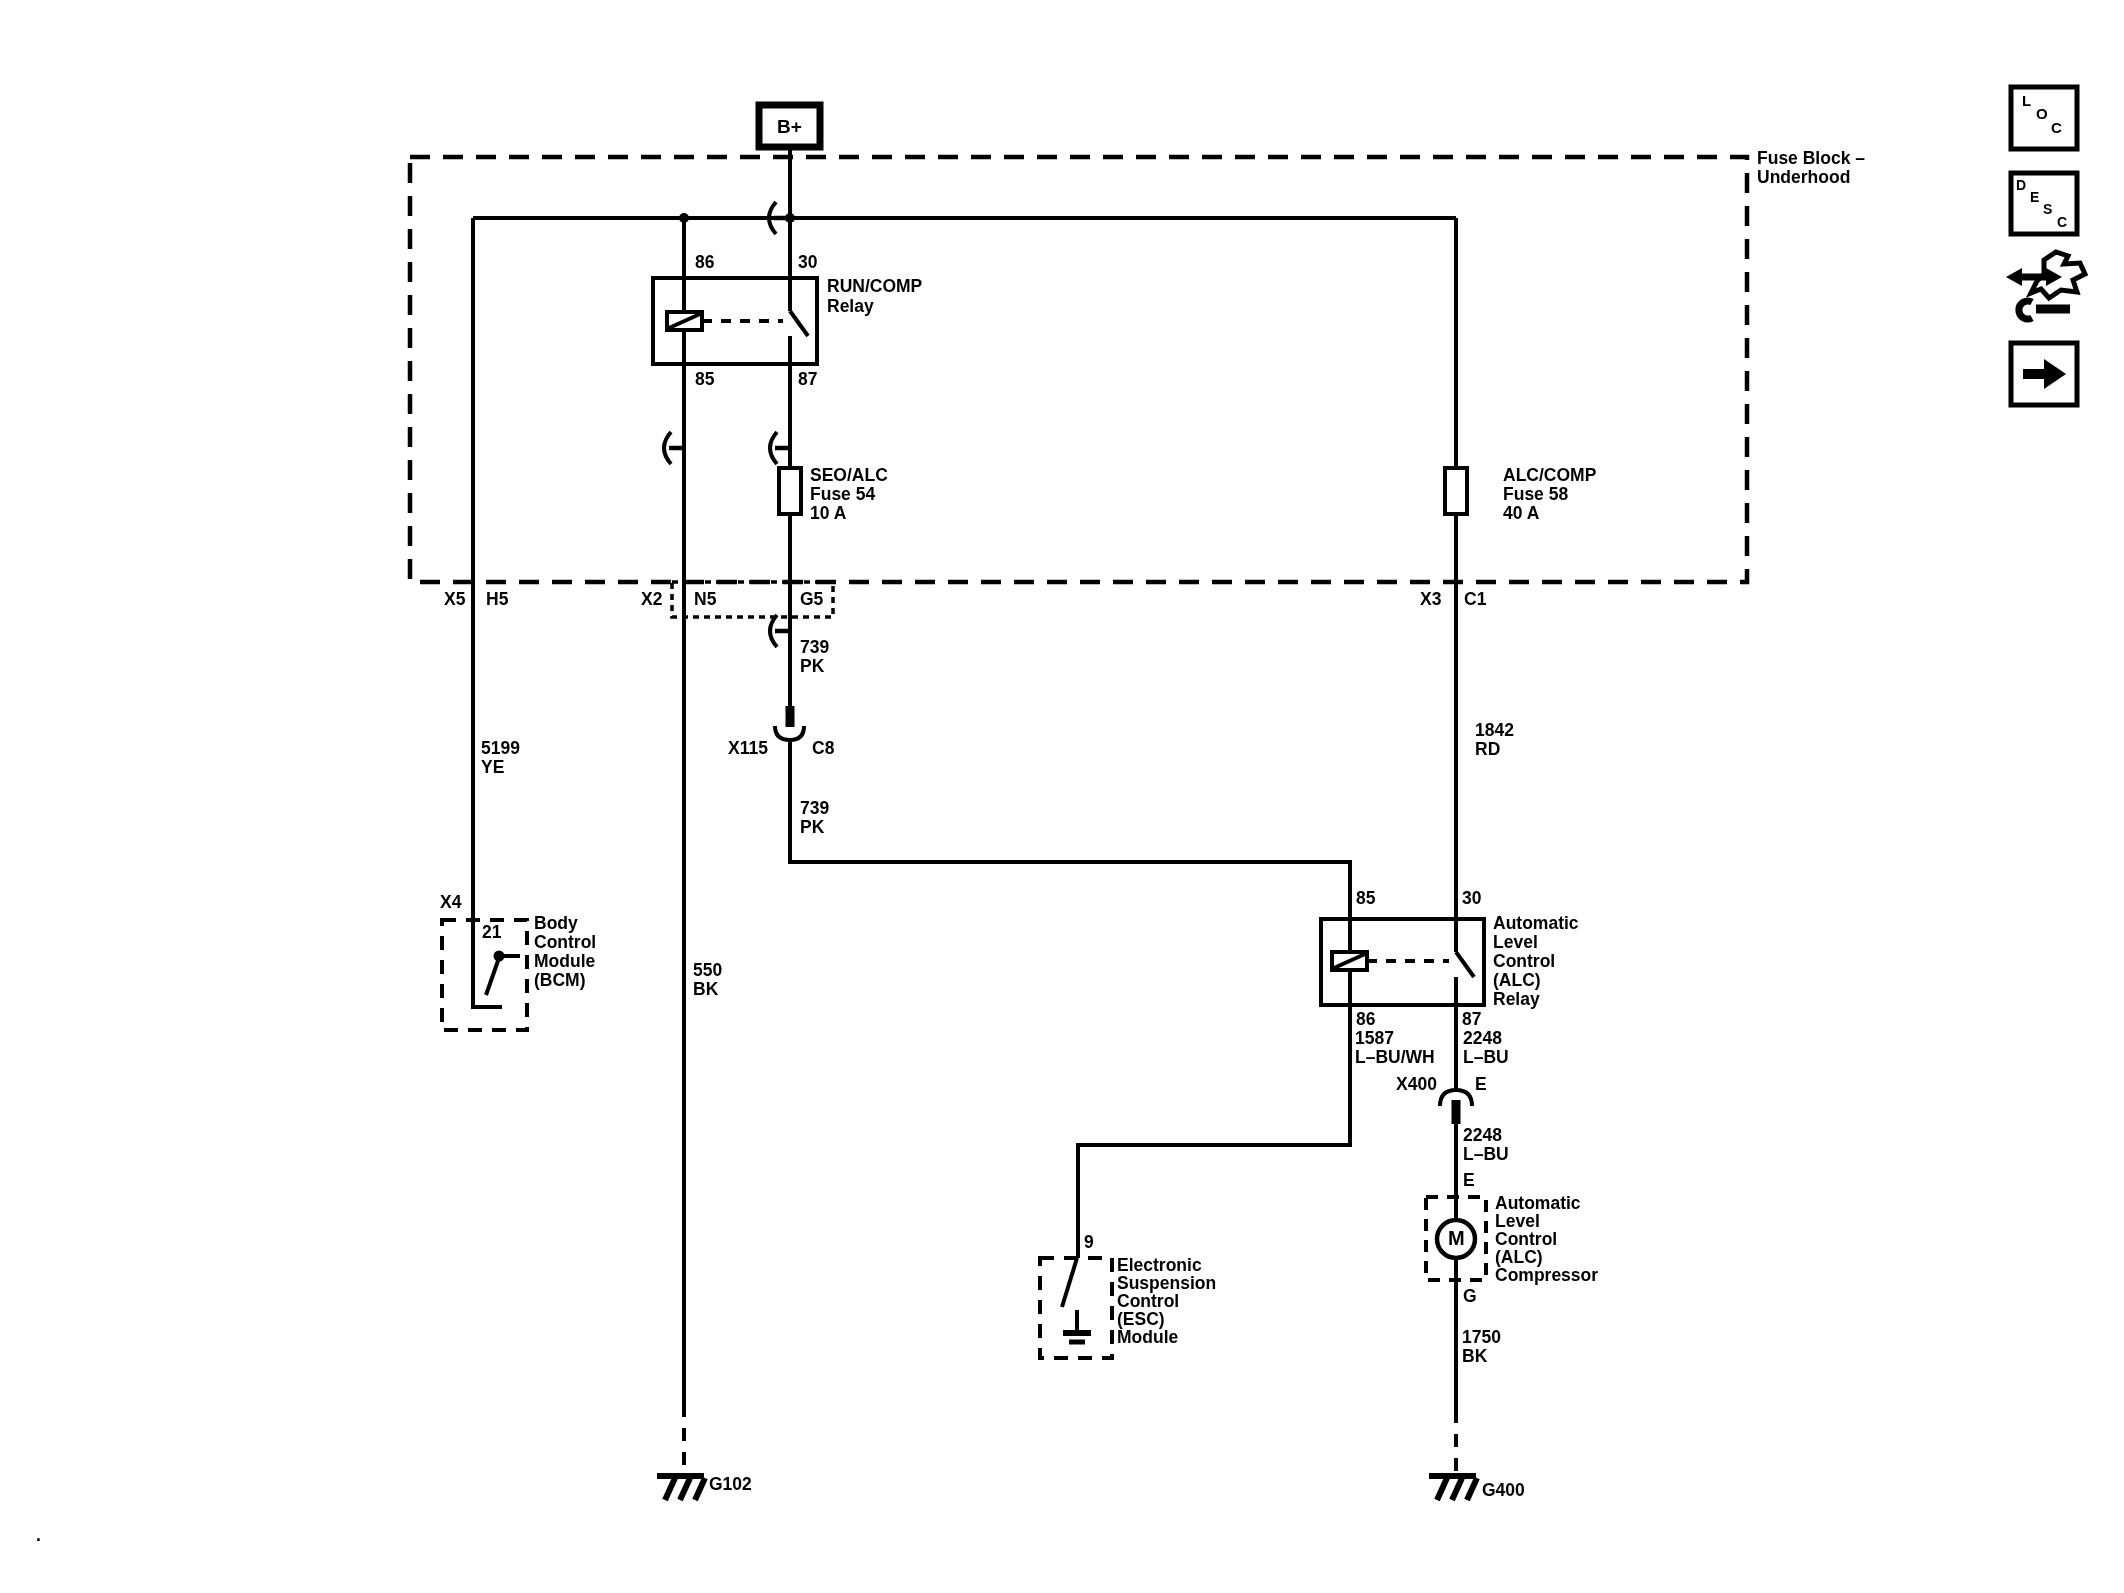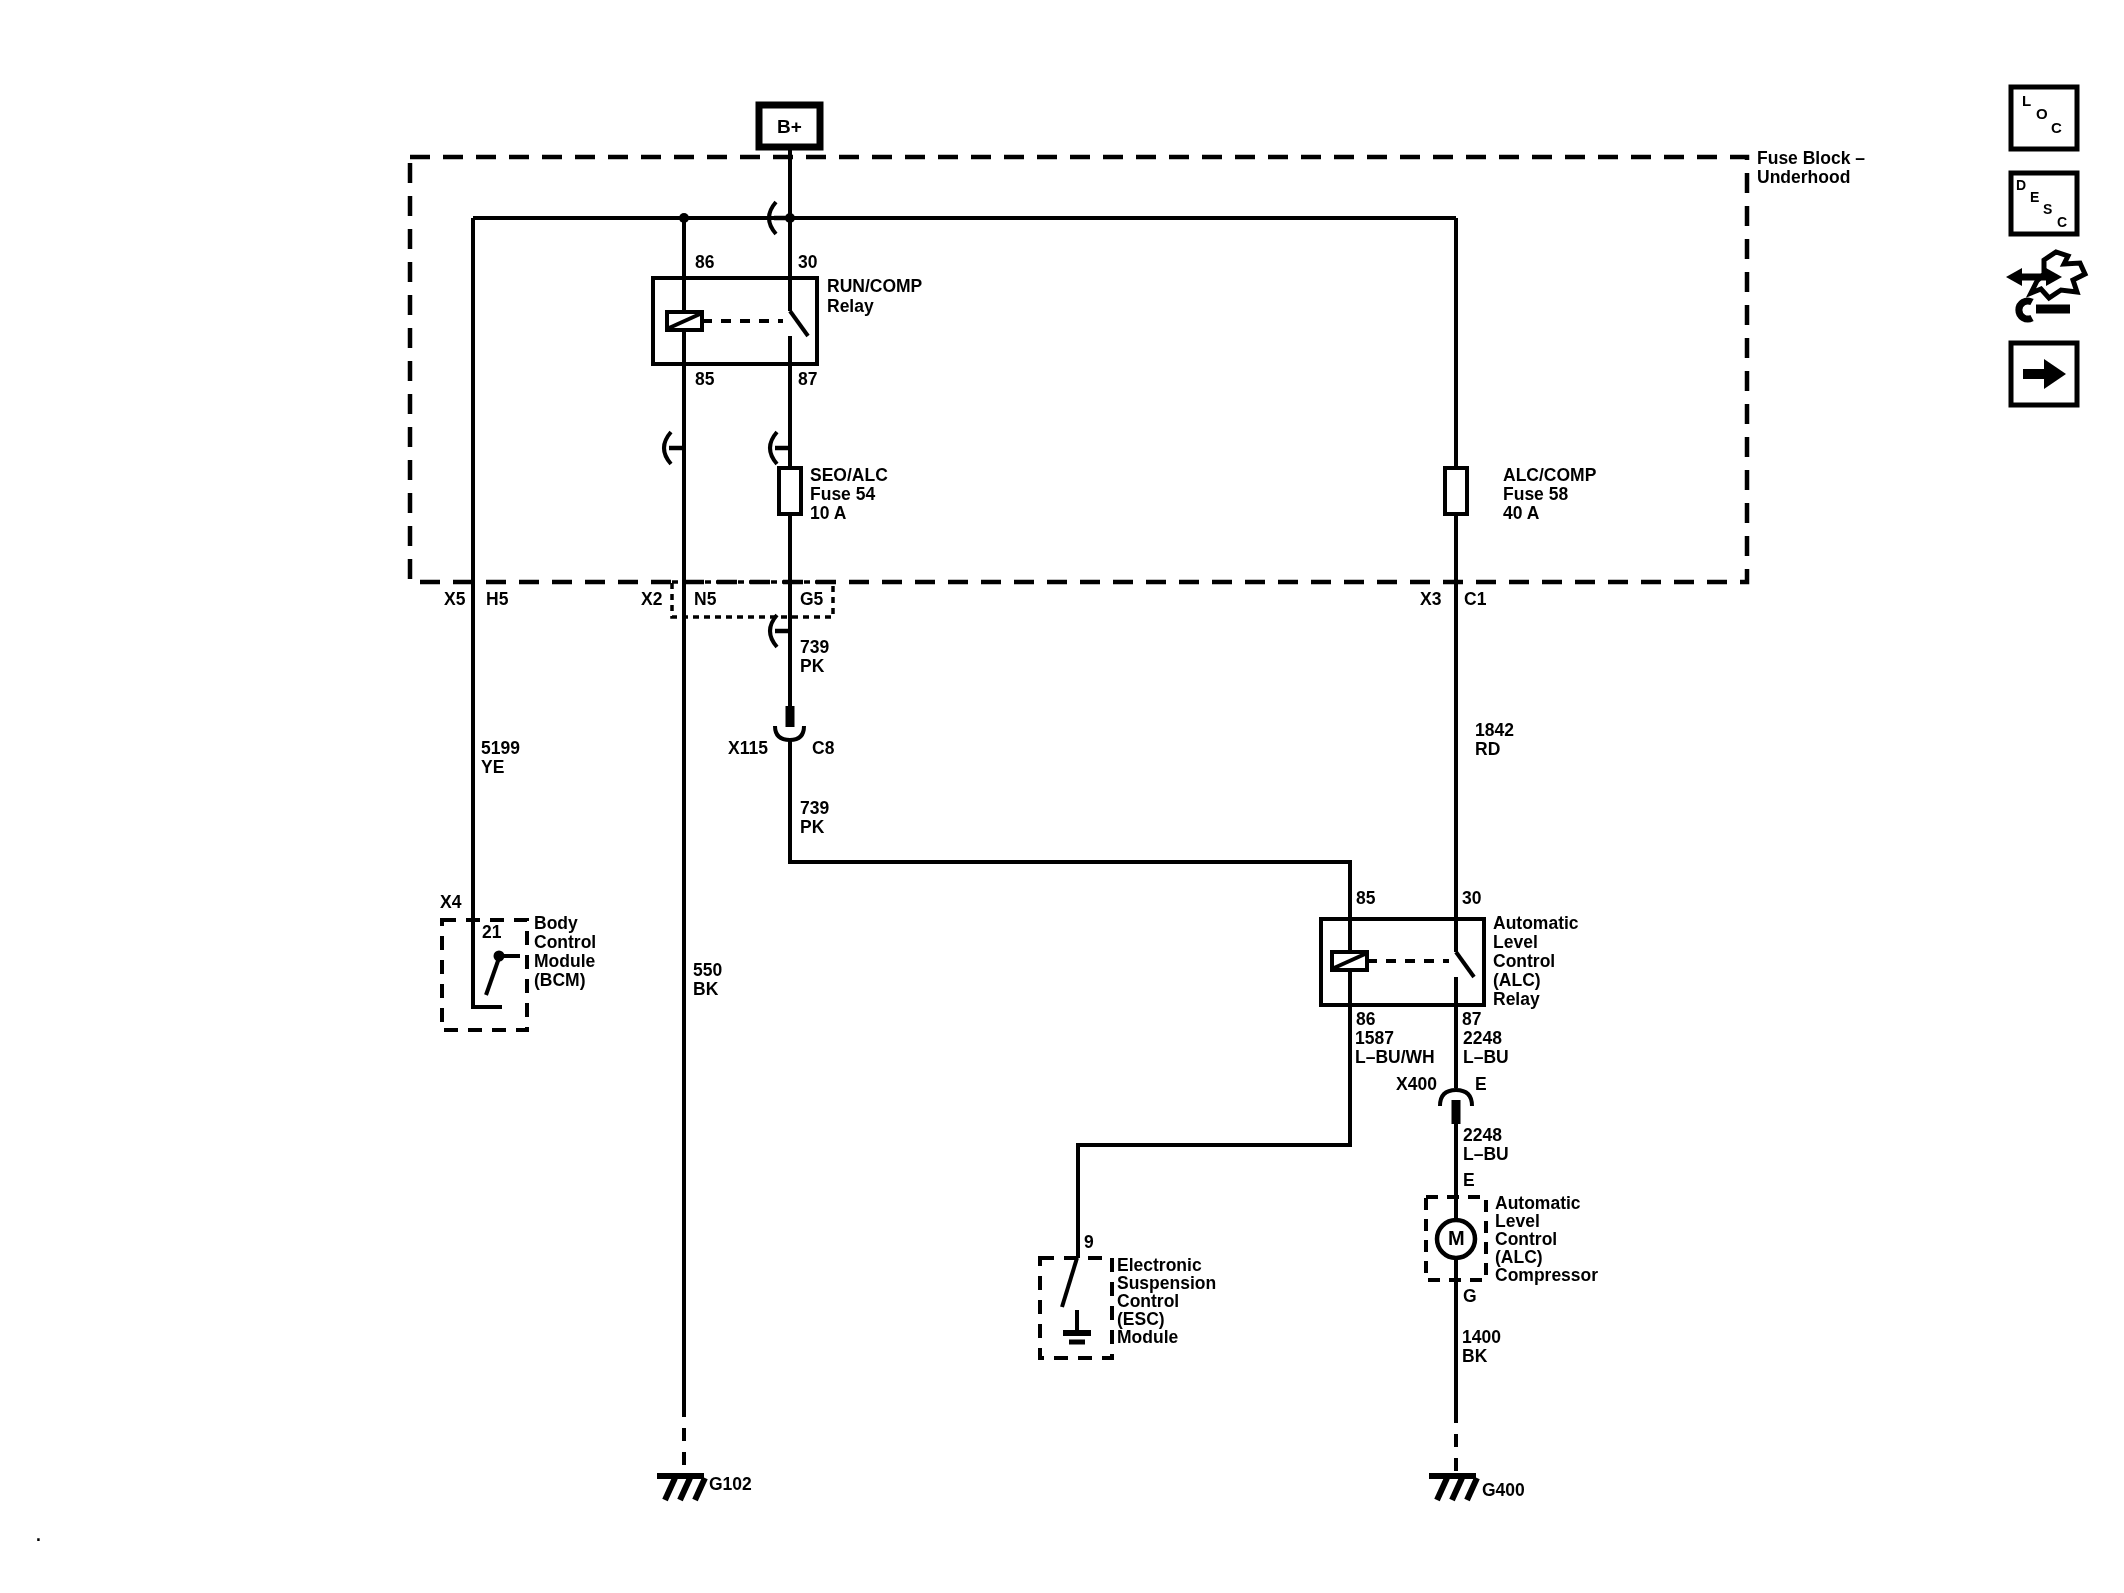--- a/index.html
+++ b/index.html
@@ -269,21 +269,21 @@
 <div class="lbl" style="left:1448px;top:1229px;font-size:20px;">M</div>
 <div class="lbl lines lh18" style="left:1495px;top:1194px;">
   <span>Automatic</span>
   <span>Level</span>
   <span>Control</span>
   <span>(ALC)</span>
   <span>Compressor</span>
 </div>
 <div class="lbl" style="left:1463px;top:1287px;">G</div>
 <div class="lbl lines" style="left:1462px;top:1328px;">
-  <span>1400</span>
+  <span>1750</span>
   <span>BK</span>
 </div>
 
 <div class="lbl" style="left:709px;top:1475px;">G102</div>
 <div class="lbl" style="left:1482px;top:1481px;">G400</div>
 
 <span class="icon-letter" style="left:2022px;top:92px;font-size:15px;">L</span>
 <span class="icon-letter" style="left:2036px;top:105px;font-size:15px;">O</span>
 <span class="icon-letter" style="left:2051px;top:119px;font-size:15px;">C</span>
 <span class="icon-letter" style="left:2016px;top:177px;font-size:14px;">D</span>

